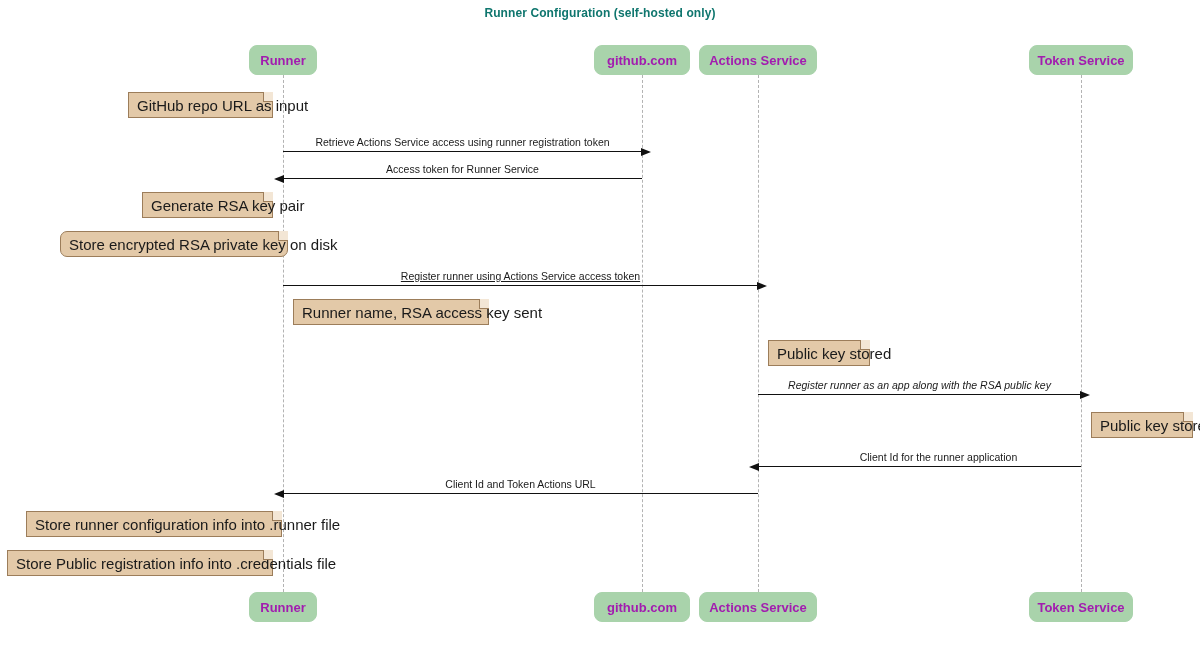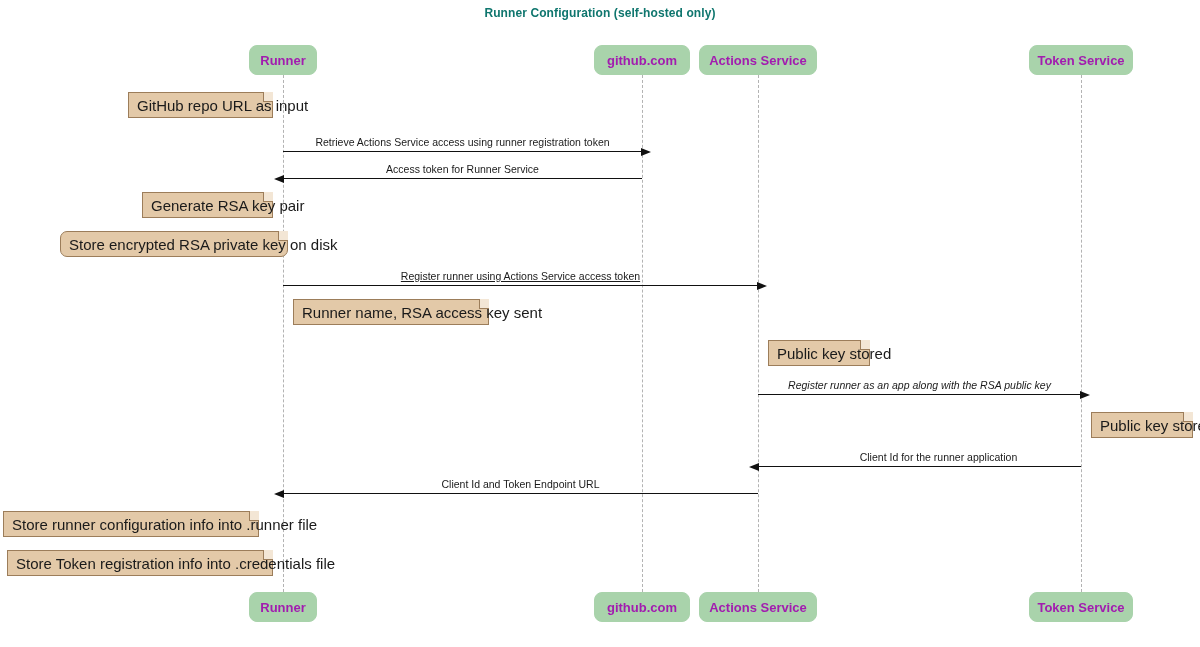--- a/index.html
+++ b/index.html
@@ -137,31 +137,31 @@
       <div class="head"></div>
     </div>
     <div class="msg-label" style="left: 919.5px; top: 379px; font-style: italic;">Register runner as an app along with the RSA public key</div>
     <div class="msg to-left" style="left: 758px; top: 466px; width: 323px;">
       <div class="head"></div>
     </div>
     <div class="msg-label" style="left: 919.5px; top: 451px; margin-left: 19px;">Client Id for the runner application</div>
     <div class="msg to-left" style="left: 283px; top: 493px; width: 475px;">
       <div class="head"></div>
     </div>
-    <div class="msg-label" style="left: 520.5px; top: 478px;">Client Id and Token Endpoint URL</div>
+    <div class="msg-label" style="left: 520.5px; top: 478px;">Client Id and Token Actions URL</div>
   </div>
 <div id="notes-layer">
     <div class="note" style="top: 92px; width: 145px; left: 128px;"><span>GitHub repo URL as input</span><span class="fold"></span></div>
     <div class="note" style="top: 192px; width: 131px; left: 142px;"><span>Generate RSA key pair</span><span class="fold"></span></div>
     <div class="note" style="top: 231px; width: 228px; left: 60px; border-radius: 7px;"><span>Store encrypted RSA private key on disk</span><span class="fold"></span></div>
     <div class="note" style="top: 299px; width: 196px; left: 293px;"><span>Runner name, RSA access key sent</span><span class="fold"></span></div>
     <div class="note" style="top: 340px; width: 102px; left: 768px;"><span>Public key stored</span><span class="fold"></span></div>
     <div class="note" style="top: 412px; width: 102px; left: 1091px;"><span>Public key stored</span><span class="fold"></span></div>
-    <div class="note" style="top: 511px; width: 256px; left: 3px;"><span>Store runner configuration info into .runner file</span><span class="fold"></span></div>
-    <div class="note" style="top: 550px; width: 266px; left: 7px;"><span>Store Token registration info into .credentials file</span><span class="fold"></span></div>
+    <div class="note" style="top: 511px; width: 256px; left: 26px;"><span>Store runner configuration info into .runner file</span><span class="fold"></span></div>
+    <div class="note" style="top: 550px; width: 266px; left: 7px;"><span>Store Public registration info into .credentials file</span><span class="fold"></span></div>
   </div>
 <div id="participants-layer">
     <div class="participant" style="left: 249px; top: 45px; width: 68px;">
       <span>Runner</span>
     </div>
     <div class="participant" style="left: 249px; top: 592px; width: 68px;">
       <span>Runner</span>
     </div>
     <div class="participant" style="left: 594px; top: 45px; width: 96px;">
       <span>github.com</span>

